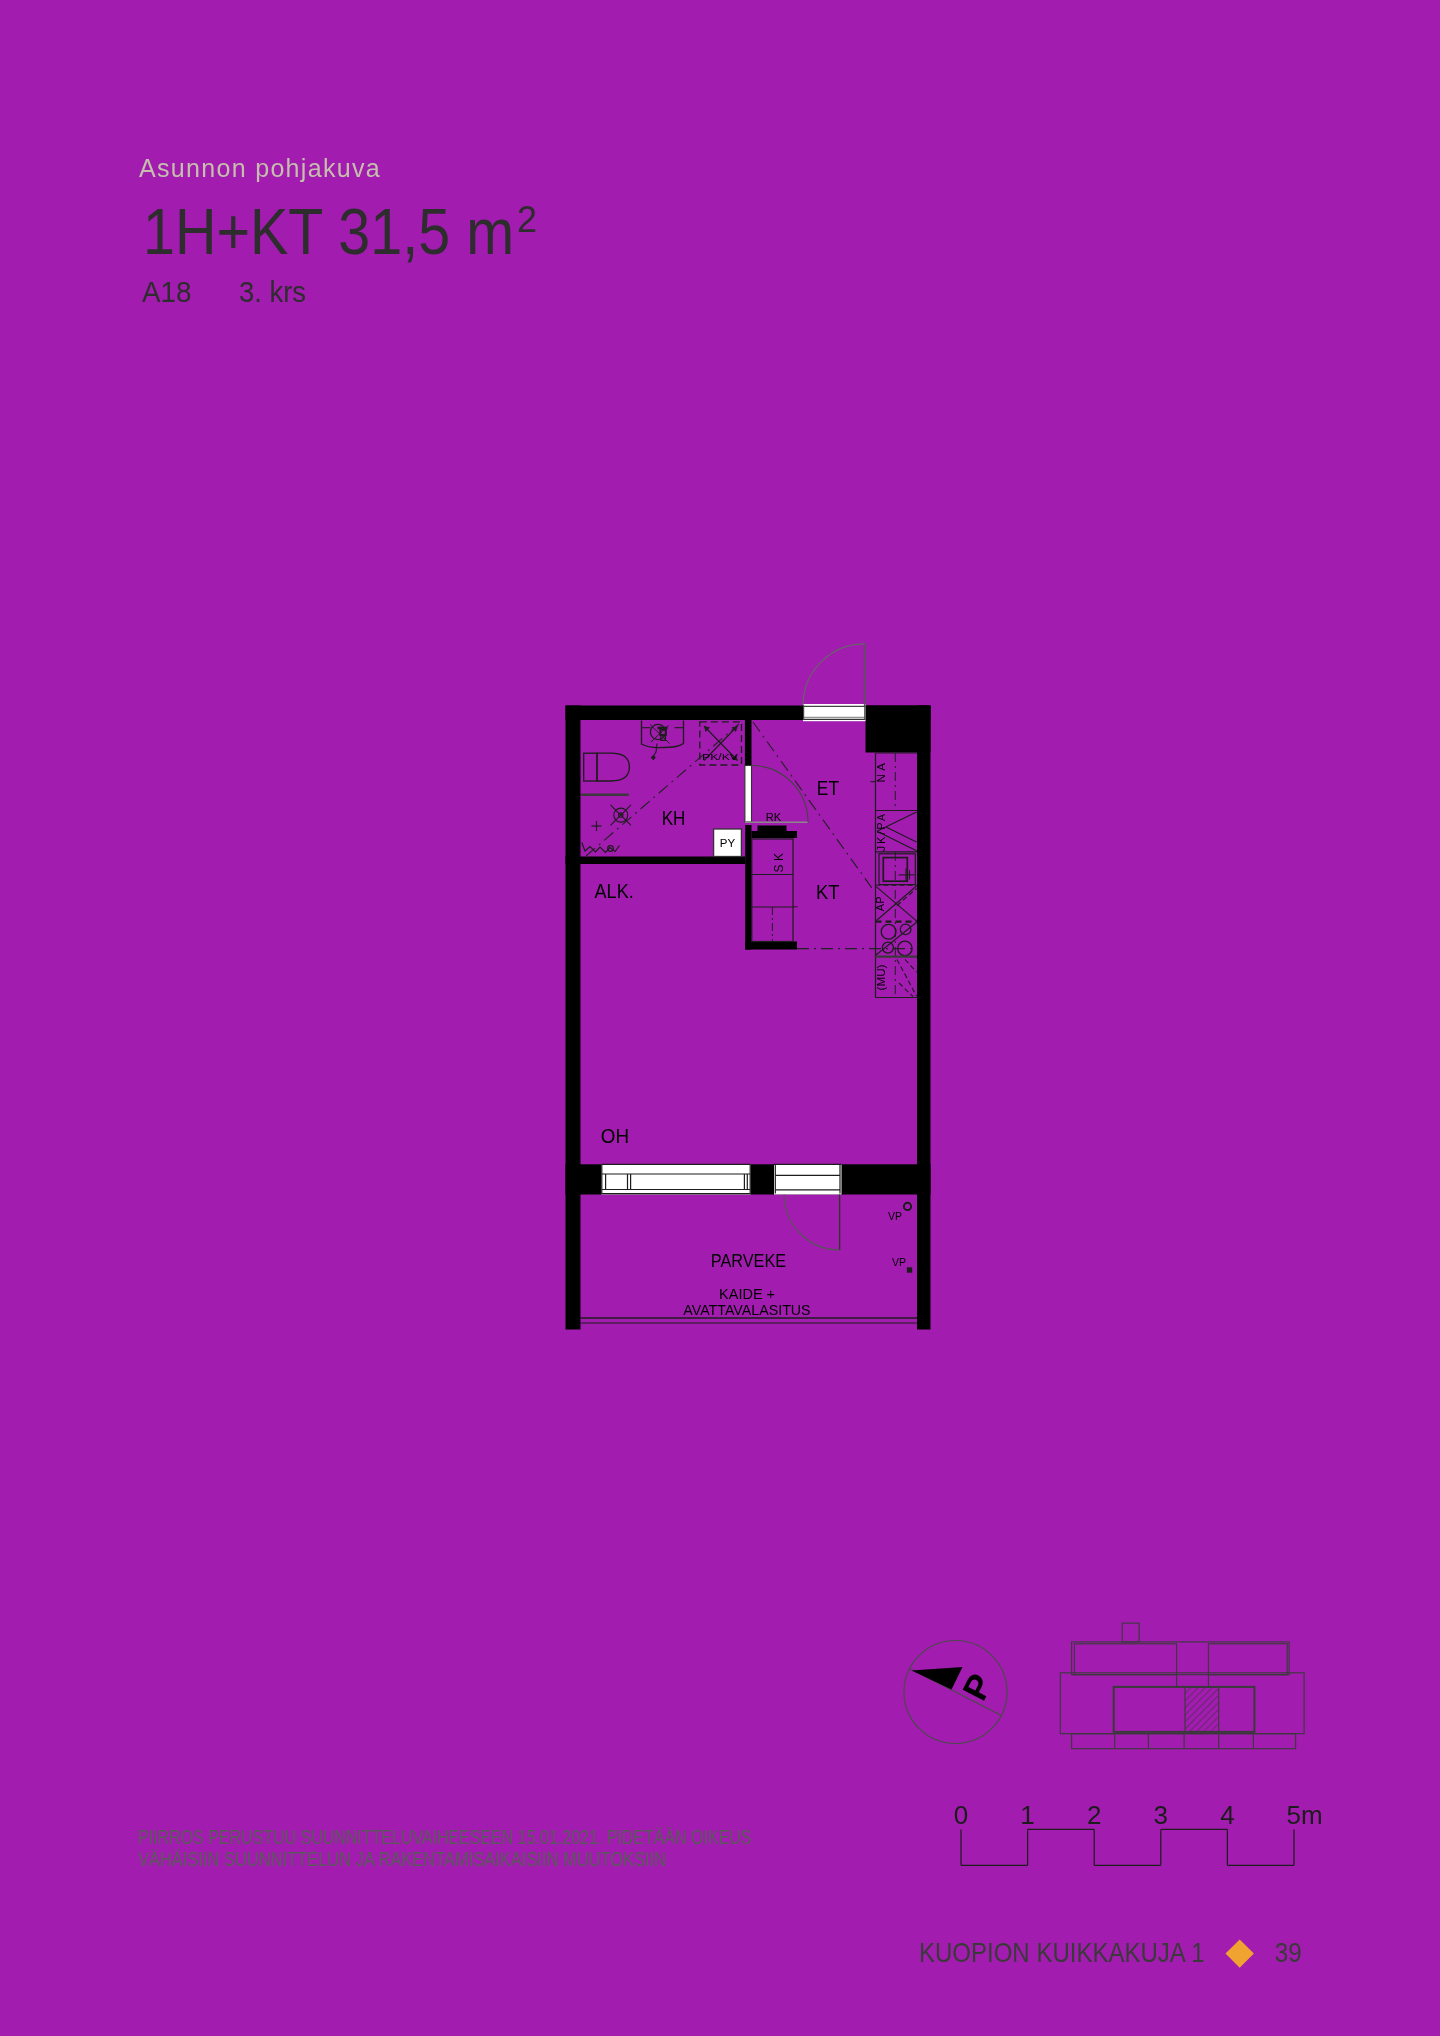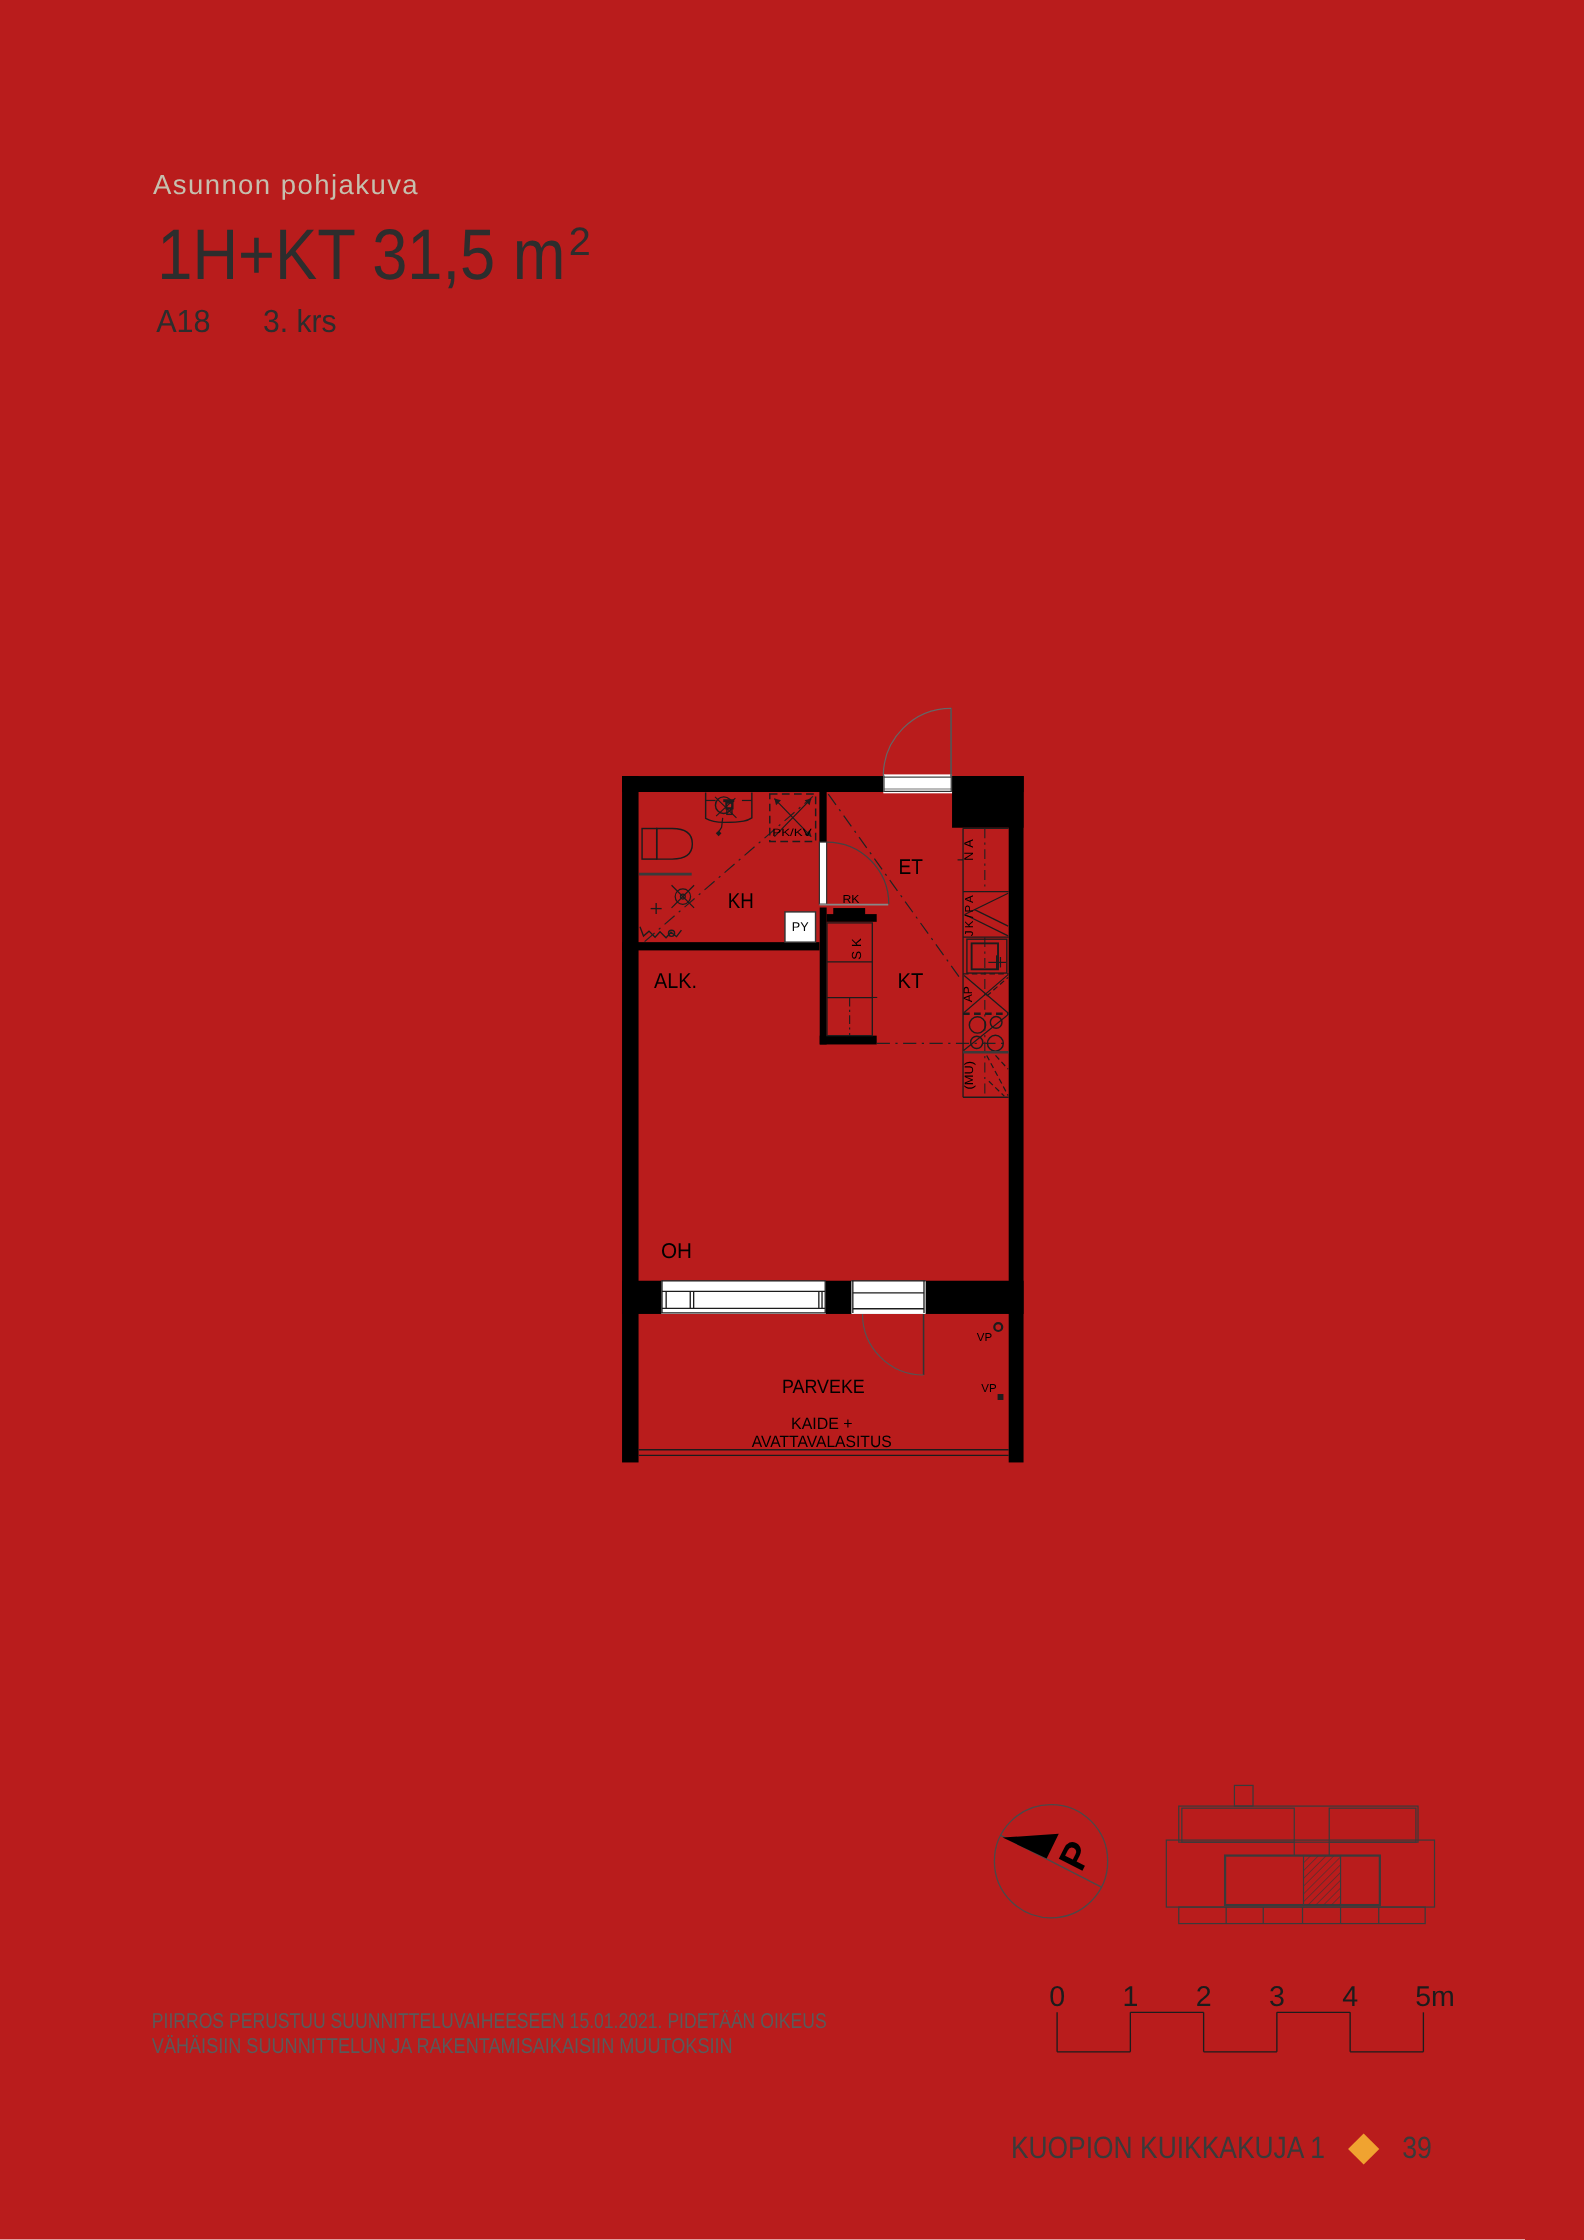--- a/index.html
+++ b/index.html
@@ -1,16 +1,16 @@
 <!DOCTYPE html>
 <html><head>
 <meta charset="utf-8">
 <style>
 html,body{margin:0;padding:0;background:#fff;}
-#page{position:relative;width:1440px;height:2036px;background:#b91c1c;overflow:hidden;font-family:"Liberation Sans",sans-serif;}
+#page{position:relative;width:1440px;height:2036px;background:#a21caf;overflow:hidden;font-family:"Liberation Sans",sans-serif;}
 svg text{font-family:"Liberation Sans",sans-serif;}
 </style>
 </head>
 <body>
 <div id="page">
 <svg width="1440" height="2036" viewBox="0 0 1440 2036">
 <defs>
 <pattern id="hatch" width="5" height="5" patternUnits="userSpaceOnUse" patternTransform="rotate(45)">
 <line x1="0" y1="0" x2="0" y2="5" stroke="#333" stroke-width="1"></line>
 </pattern>

